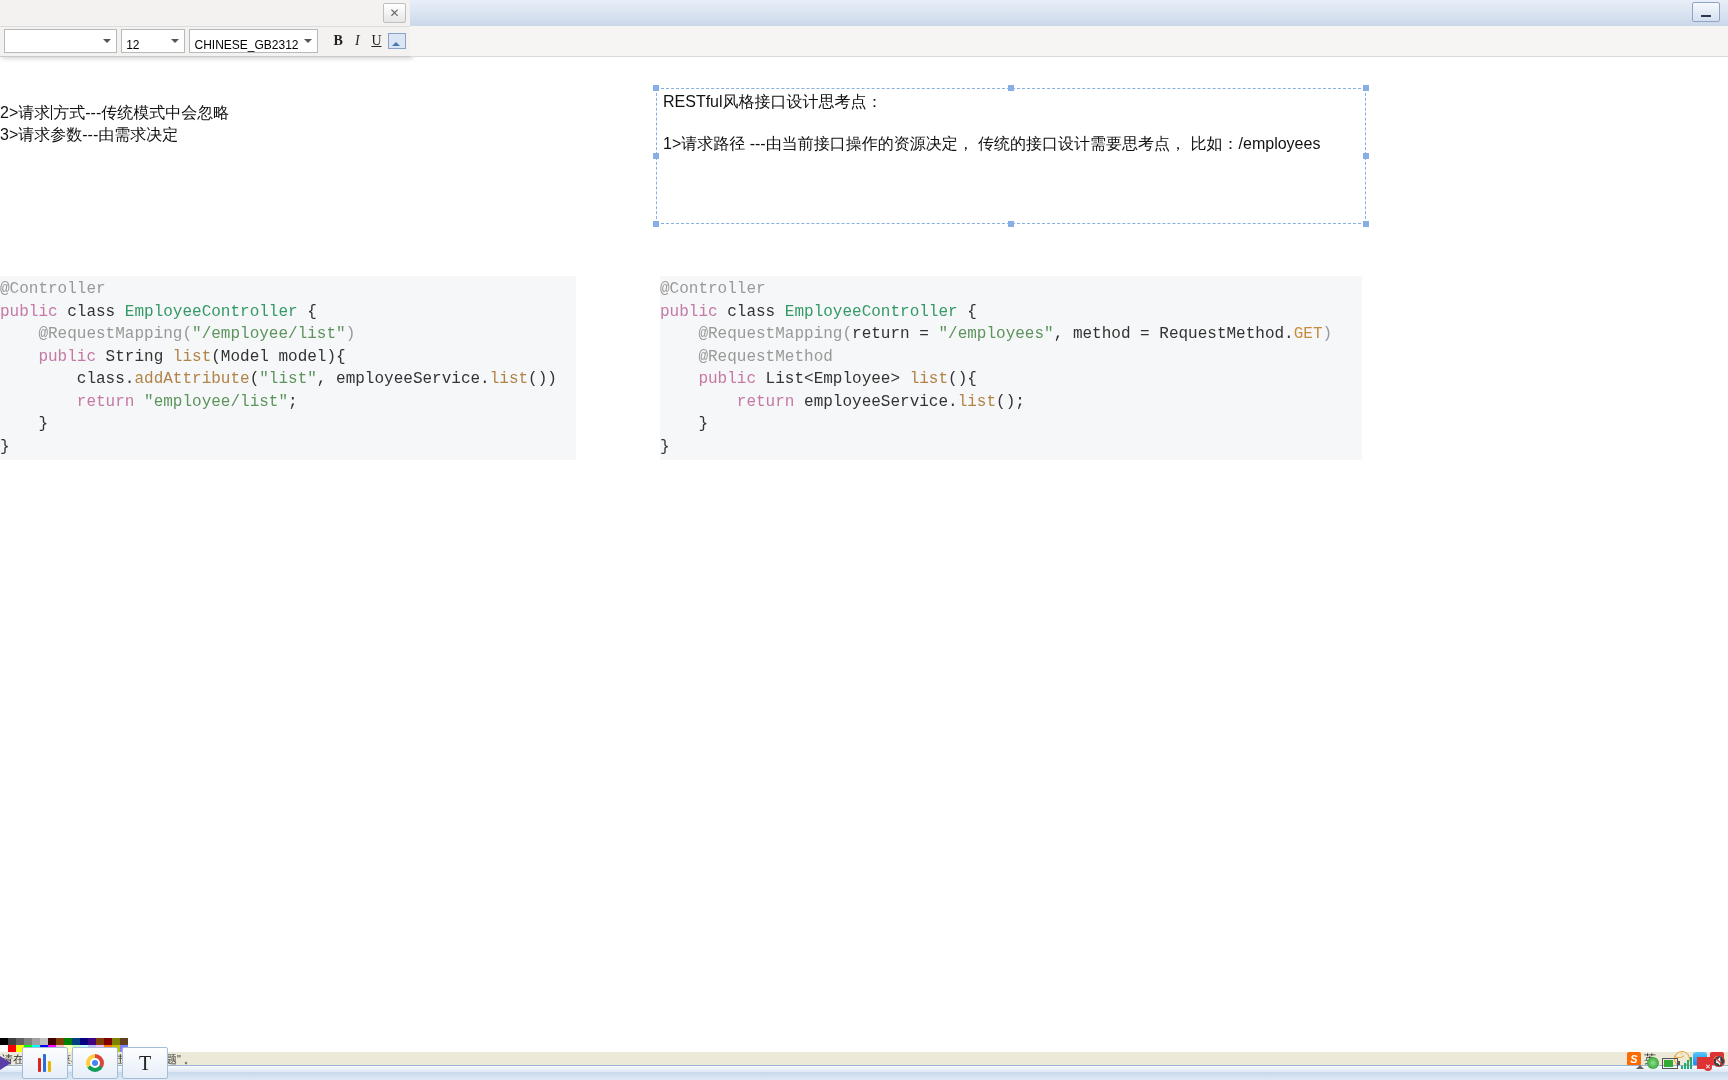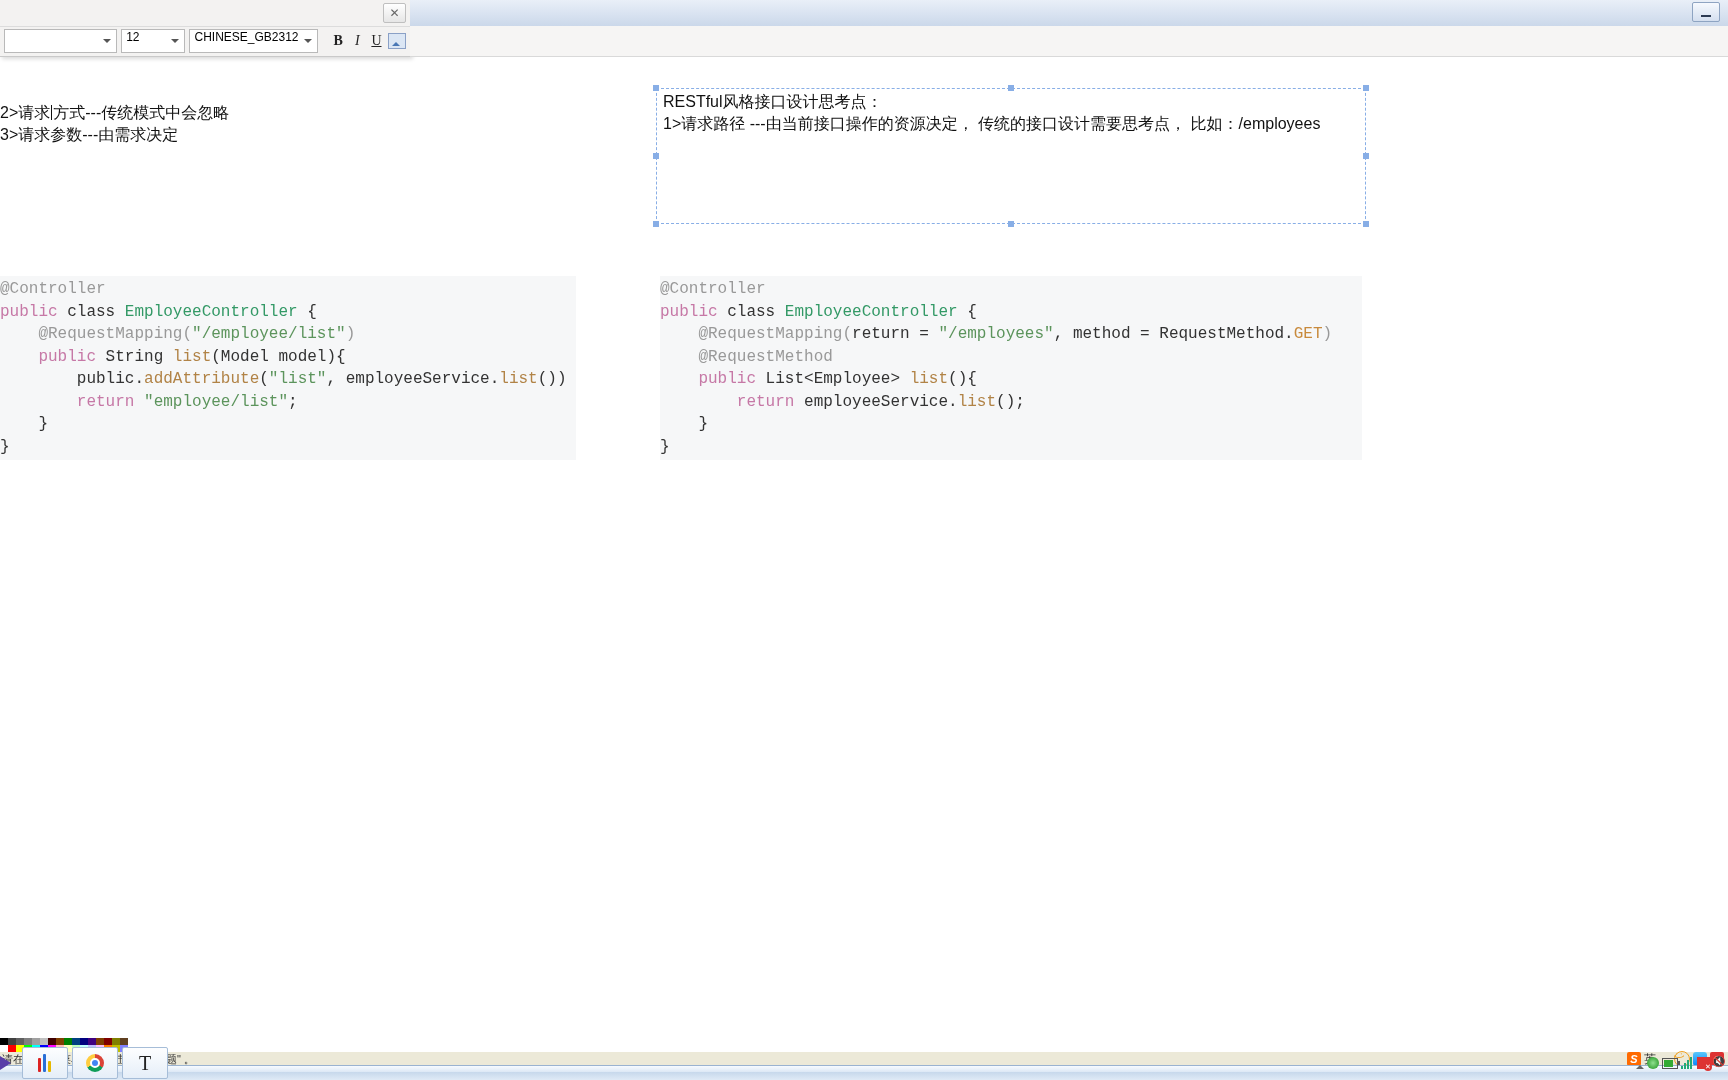--- a/index.html
+++ b/index.html
@@ -1,21 +1,21 @@
 <!DOCTYPE html>
 <html><head>
 <meta charset="utf-8">
 <style>
   html,body{margin:0;padding:0;height:100%;font-family:"Microsoft YaHei",SimSun,Arial,sans-serif;font-size:14px;background:#fff;overflow:hidden}
   .boolbox{position:absolute;left:0;top:0;display:flex;align-items:center;height:56px;width:410px;background:#f3f2f1;border:1px solid #c9c9c9;border-top:none;border-left:none;box-shadow:2px 2px 4px rgba(0,0,0,.15)}
   .boolbox .row{position:absolute;left:0;right:0;display:flex;align-items:center}
   .boolbox .titlebar{top:0;height:26px;border-bottom:1px solid #dcdcdc;justify-content:flex-end;padding-right:4px}
   .boolbox .tools{top:26px;height:30px;padding:0 4px;gap:4px}
   .closebtn{width:21px;height:18px;border:1px solid #bfbfbf;border-radius:2px;background:linear-gradient(#fff,#e6e6e6);display:flex;align-items:center;justify-content:center;color:#666;font-size:12px;cursor:default}
-  .sel{height:22px;border:1px solid #b9b9b9;background:#fff;font-size:12px;padding:0 18px 0 4px;position:relative;display:flex;align-items:flex-start}
+  .sel{height:22px;border:1px solid #b9b9b9;background:#fff;font-size:12px;padding:0 18px 0 4px;position:relative;display:flex;align-items:flex-end}
   .sel::after{content:"";position:absolute;right:5px;top:50%;margin-top:-2px;border:4px solid transparent;border-top-color:#555}
   .sel.font{width:106px}
   .sel.size{width:48px}
   .sel.lang{width:122px}
   .tbtn{width:18px;height:18px;display:flex;align-items:center;justify-content:center;font-family:Georgia,serif;font-size:14px;color:#222}
   .tbtn.bold{font-weight:700}
   .tbtn.italic{font-style:italic}
   .tbtn.under{text-decoration:underline}
   .tbtn.img{border:1px solid #8aa0c6;background:#dbe6f4;width:17px;height:14px;position:relative}
   .tbtn.img::after{content:"";position:absolute;left:3px;bottom:2px;border:4px solid transparent;border-bottom-color:#4a78b5}
@@ -128,29 +128,29 @@
 
   <div class="note noteR">
     <span class="hsel tl"></span>
       <span class="hsel tm"></span>
       <span class="hsel tr"></span>
     <span class="hsel ml"></span>
       <span class="hsel mr"></span>
     <span class="hsel bl"></span>
       <span class="hsel bm"></span>
       <span class="hsel br"></span>
-    <div class="t" style="">RESTful风格接口设计思考点：</div>
+    <div class="t" style="margin-bottom:20px">RESTful风格接口设计思考点：</div>
     <div><span>1&gt;请求路径 ---由当前接口操</span>作<span>的资源决定，  传统的接口设计需要思考点，  比如：/employees</span></div>
   </div>
 
   <div class="codebox codeL"><span class="ann">@Controller</span>
 <span class="kw">public</span><span> class </span><span class="cls">EmployeeController</span><span> {</span>
 <span>    </span><span class="ann">@RequestMapping(</span><span class="str">"/employee/list"</span><span class="ann">)</span>
 <span>    </span><span class="kw">public</span><span> String </span><span class="fn">list</span><span>(Model model){</span>
-<span>        public.</span><span class="fn">addAttribute</span><span>(</span><span class="str">"list"</span><span>, employeeService.</span><span class="fn">list</span><span>())</span>
+<span>        class.</span><span class="fn">addAttribute</span><span>(</span><span class="str">"list"</span><span>, employeeService.</span><span class="fn">list</span><span>())</span>
 <span>        </span><span class="kw">return</span><span> </span><span class="str">"employee/list"</span><span>;</span>
 <span>    }</span>
 <span>}</span></div>
 
   <div class="codebox codeR"><span class="ann">@Controller</span>
 <span class="kw">public</span><span> class </span><span class="cls">EmployeeController</span><span> {</span>
 <span>    </span><span class="ann">@RequestMapping(</span><span>return = </span><span class="str">"/employees"</span><span>, method = RequestMethod.</span><span class="num">GET</span><span class="ann">)</span>
 <span>    </span><span class="ann">@RequestMethod</span>
 <span>    </span><span class="kw">public</span><span> List&lt;Employee&gt; </span><span class="fn">list</span><span>(){</span>
 <span>        </span><span class="kw">return</span><span> employeeService.</span><span class="fn">list</span><span>();</span>

